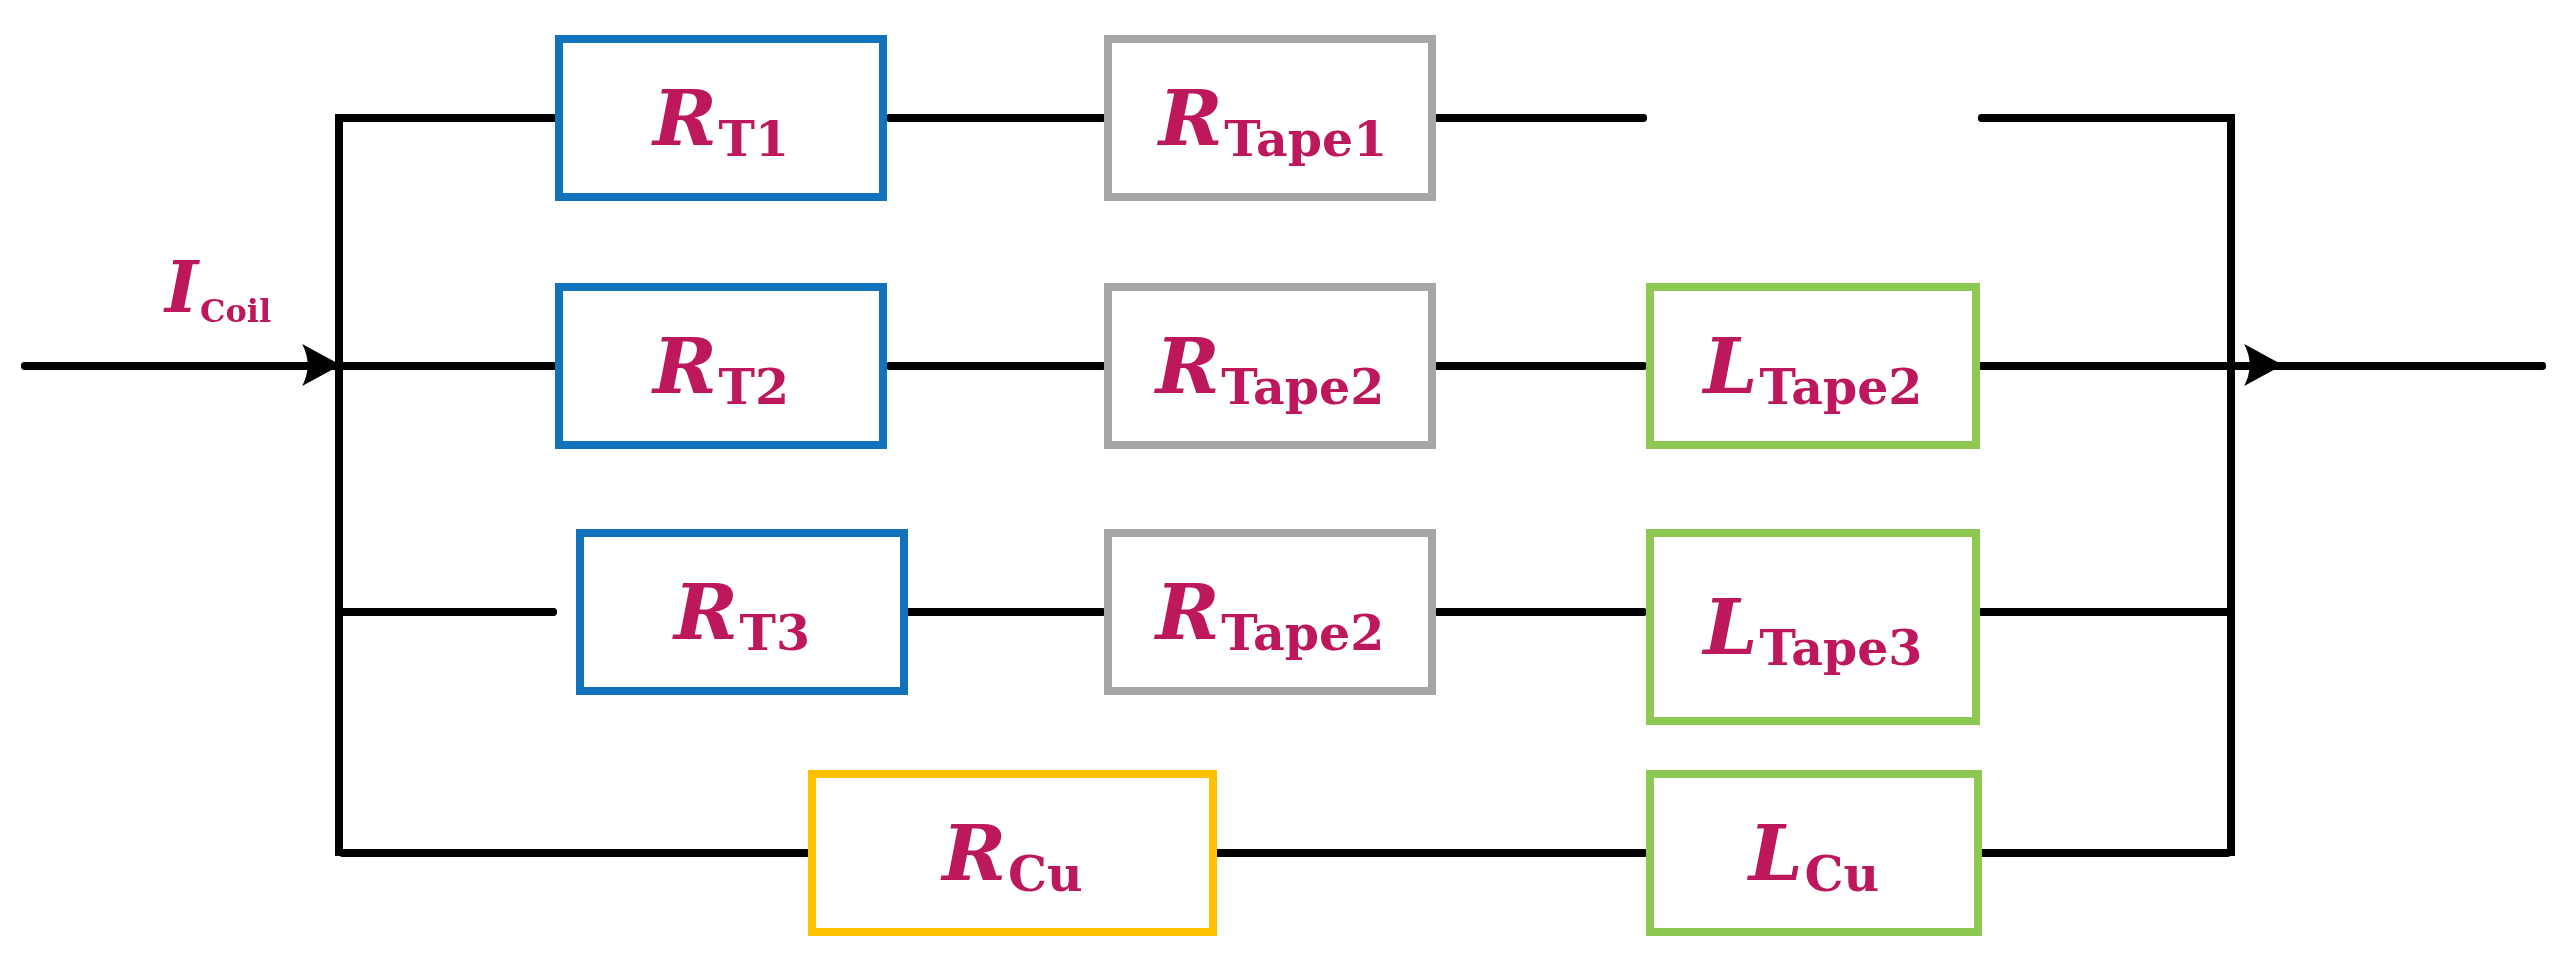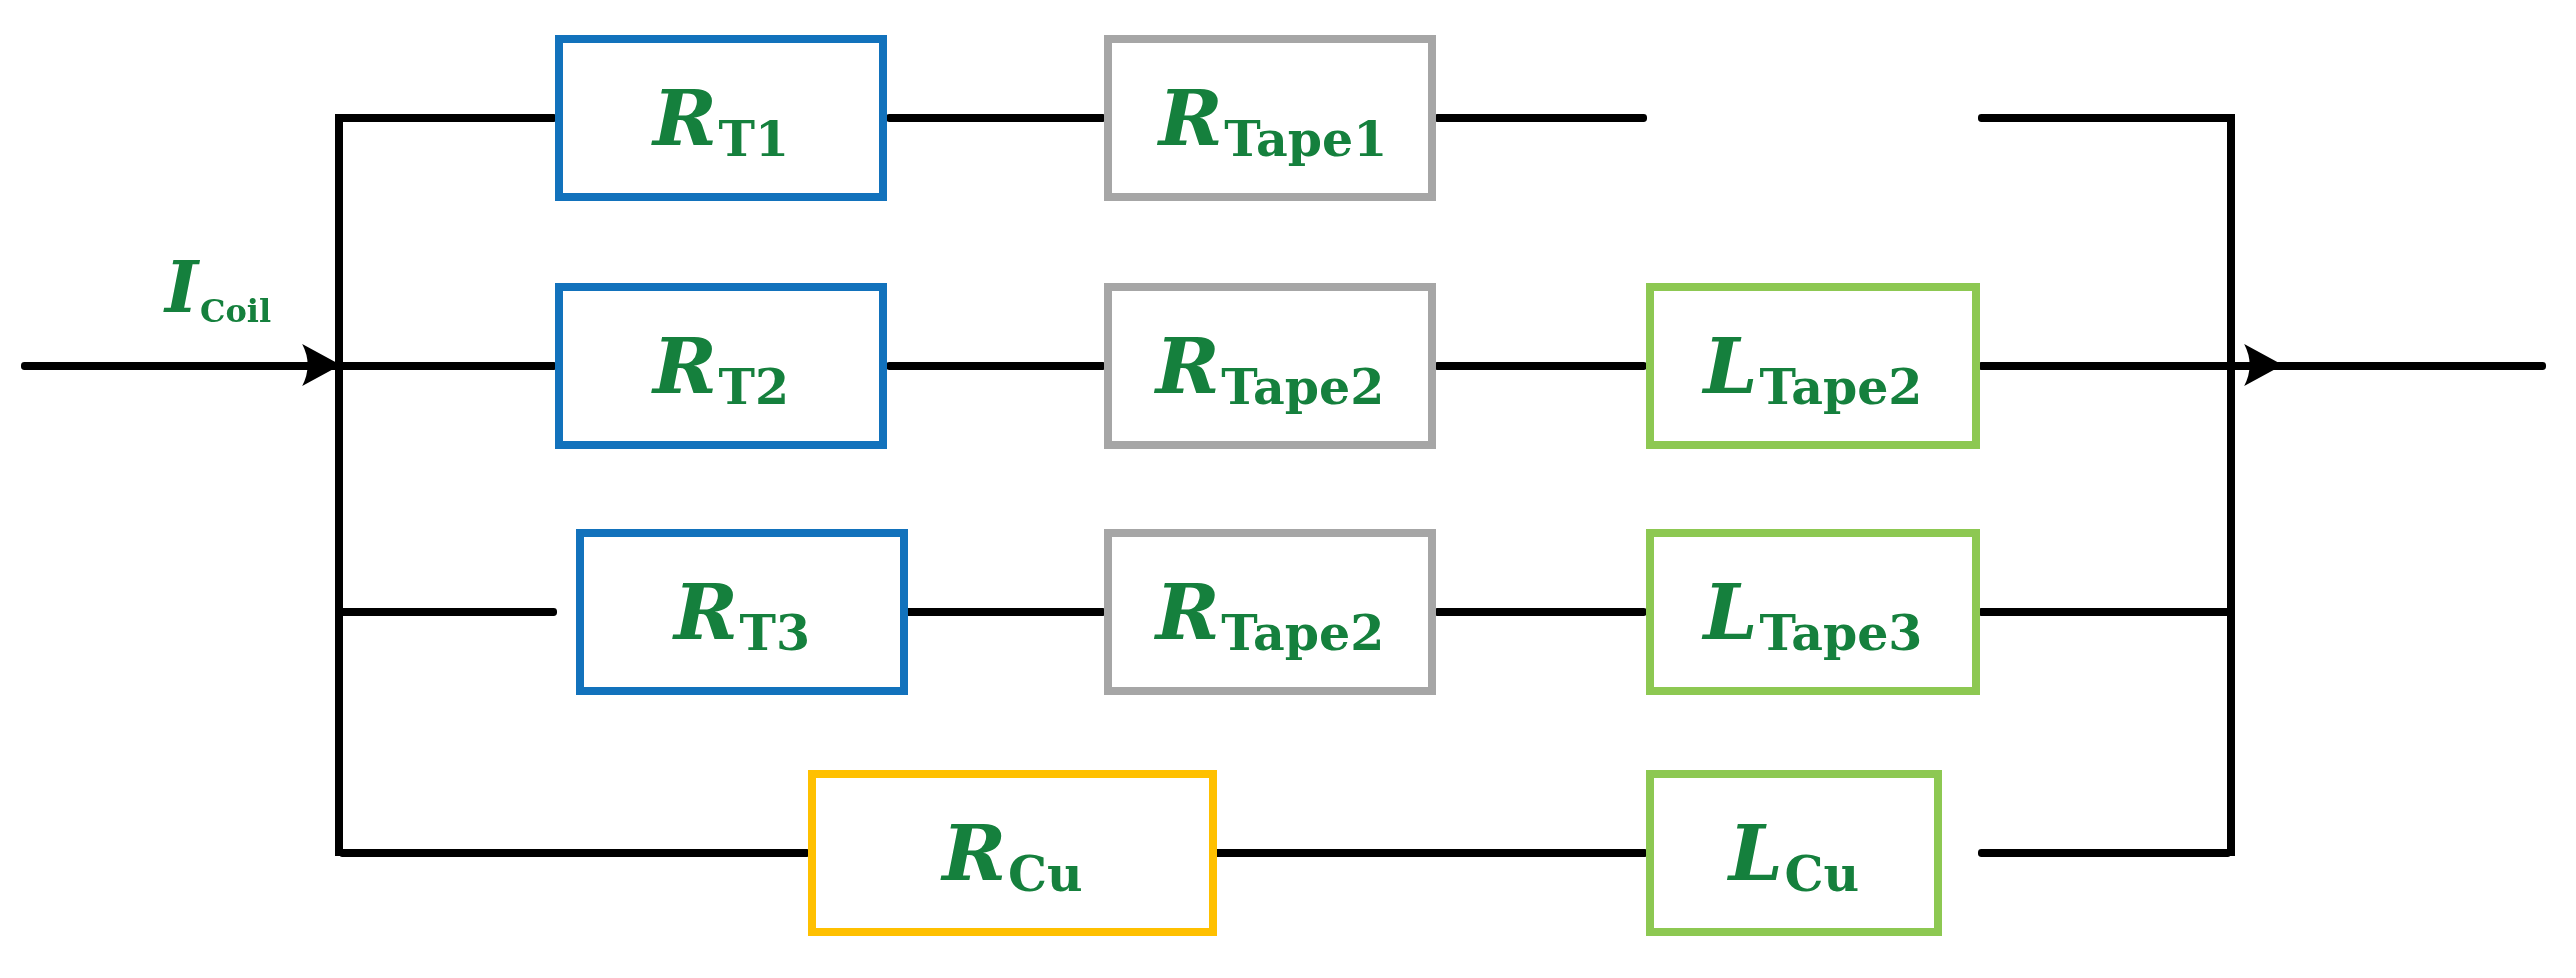--- a/index.html
+++ b/index.html
@@ -24,21 +24,21 @@
   .box {
     position: absolute;
     box-sizing: border-box;
     background: #ffffff;
     border: 8.4px solid #000000;
     display: flex;
     align-items: center;
     justify-content: center;
   }
   .lbl {
-    color: #15803d;
+    color: #be185d;
     white-space: nowrap;
     line-height: 1;
   }
   .sym {
     font-style: italic;
     font-weight: bold;
     font-size: 77px;
   }
   .sub {
     font-style: normal;
@@ -115,29 +115,29 @@
   <div class="wire wire-h" style="left: 886px; top: 608px; width: 220px; background: rgb(0, 0, 0);"></div>
   <div class="wire wire-h" style="left: 1434px; top: 608px; width: 213px; background: rgb(0, 0, 0);"></div>
   <div class="wire wire-h" style="left: 1978px; top: 608px; width: 253px; background: rgb(0, 0, 0);"></div>
 
   <div class="box" style="left: 576px; top: 529px; width: 332px; height: 166px; border-color: rgb(18, 114, 188);">
     <span class="lbl"><span class="sym">R</span><span class="sub">T3</span></span>
   </div>
   <div class="box" style="left: 1104px; top: 529px; width: 332px; height: 166px; border-color: rgb(166, 166, 166);">
     <span class="lbl"><span class="sym">R</span><span class="sub">Tape2</span></span>
   </div>
-  <div class="box" style="left: 1646px; top: 529px; width: 334px; height: 166px; border-color: rgb(141, 200, 82); text-align: center;">
+  <div class="box" style="left: 1646px; top: 529px; width: 334px; height: 196px; border-color: rgb(141, 200, 82); text-align: center;">
     <span class="lbl"><span class="sym">L</span><span class="sub">Tape3</span></span>
   </div>
 
   <div class="wire wire-h" style="left: 339px; top: 849px; width: 471px; background: rgb(0, 0, 0);"></div>
   <div class="wire wire-h" style="left: 1149px; top: 849px; width: 499px; background: rgb(0, 0, 0);"></div>
   <div class="wire wire-h" style="left: 1978px; top: 849px; width: 253px; background: rgb(0, 0, 0);"></div>
 
   <div class="box" style="left: 808px; top: 770px; width: 409px; height: 166px; border-color: rgb(255, 192, 0);">
     <span class="lbl"><span class="sym">R</span><span class="sub">Cu</span></span>
   </div>
-  <div class="box" style="left: 1646px; top: 770px; width: 296px; height: 166px; border-color: rgb(141, 200, 82);">
+  <div class="box" style="left: 1646px; top: 770px; width: 336px; height: 166px; border-color: rgb(141, 200, 82);">
     <span class="lbl"><span class="sym">L</span><span class="sub">Cu</span></span>
   </div>
 
 </div>
 
 
 </body></html>

